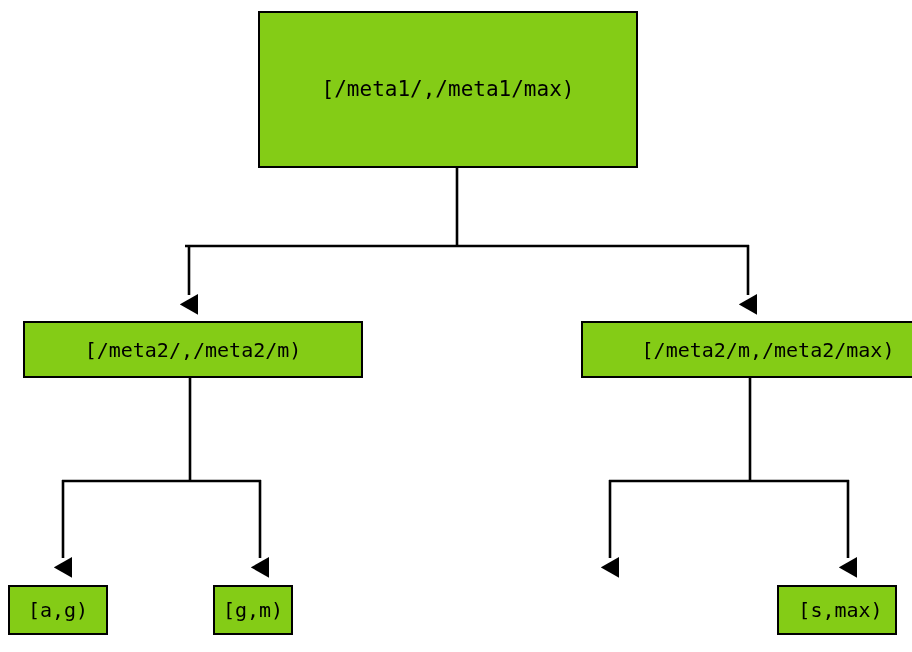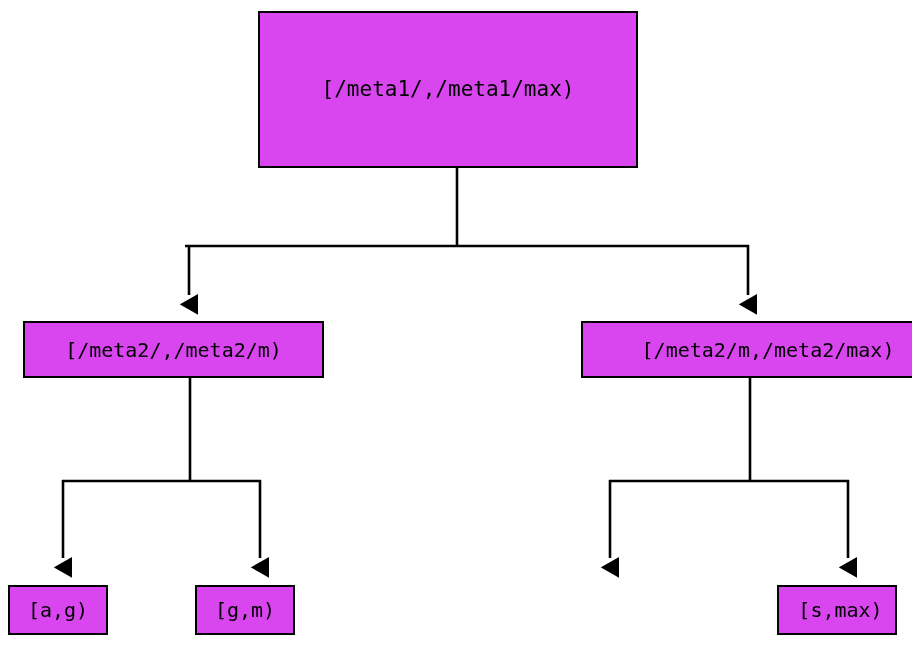--- a/index.html
+++ b/index.html
@@ -22,21 +22,21 @@
     position: absolute;
     left: 0;
     top: 0;
     width: 912px;
     height: 652px;
     pointer-events: none;
   }
   .node-box {
     position: absolute;
     box-sizing: border-box;
-    background: #d946ef;
+    background: #84cc16;
     border: 2px solid #000000;
     display: flex;
     align-items: center;
     justify-content: center;
     color: #000000;
   }
   .node-label {
     font-family: "DejaVu Sans Mono", "Liberation Mono", monospace;
     white-space: pre;
     letter-spacing: 0px;
@@ -47,42 +47,42 @@
     left: 258px;
     top: 11px;
     width: 380px;
     height: 157px;
   }
   #node-root .node-label { font-size: 21px; }
 
   #node-mid-left {
     left: 23px;
     top: 321px;
-    width: 301px;
+    width: 340px;
     height: 57px;
   }
   #node-mid-right {
     left: 581px;
     top: 321px;
     width: 374px;
     height: 57px;
   }
   #node-mid-left .node-label,
   #node-mid-right .node-label { font-size: 20px; }
 
   #node-leaf-0 {
     left: 8px;
     top: 585px;
     width: 100px;
     height: 50px;
   }
   #node-leaf-1 {
-    left: 195px;
+    left: 213px;
     top: 585px;
-    width: 100px;
+    width: 80px;
     height: 50px;
   }
   #node-leaf-2 {
     left: 553px;
     top: 585px;
     width: 100px;
     height: 50px;
   }
   #node-leaf-3 {
     left: 777px;

